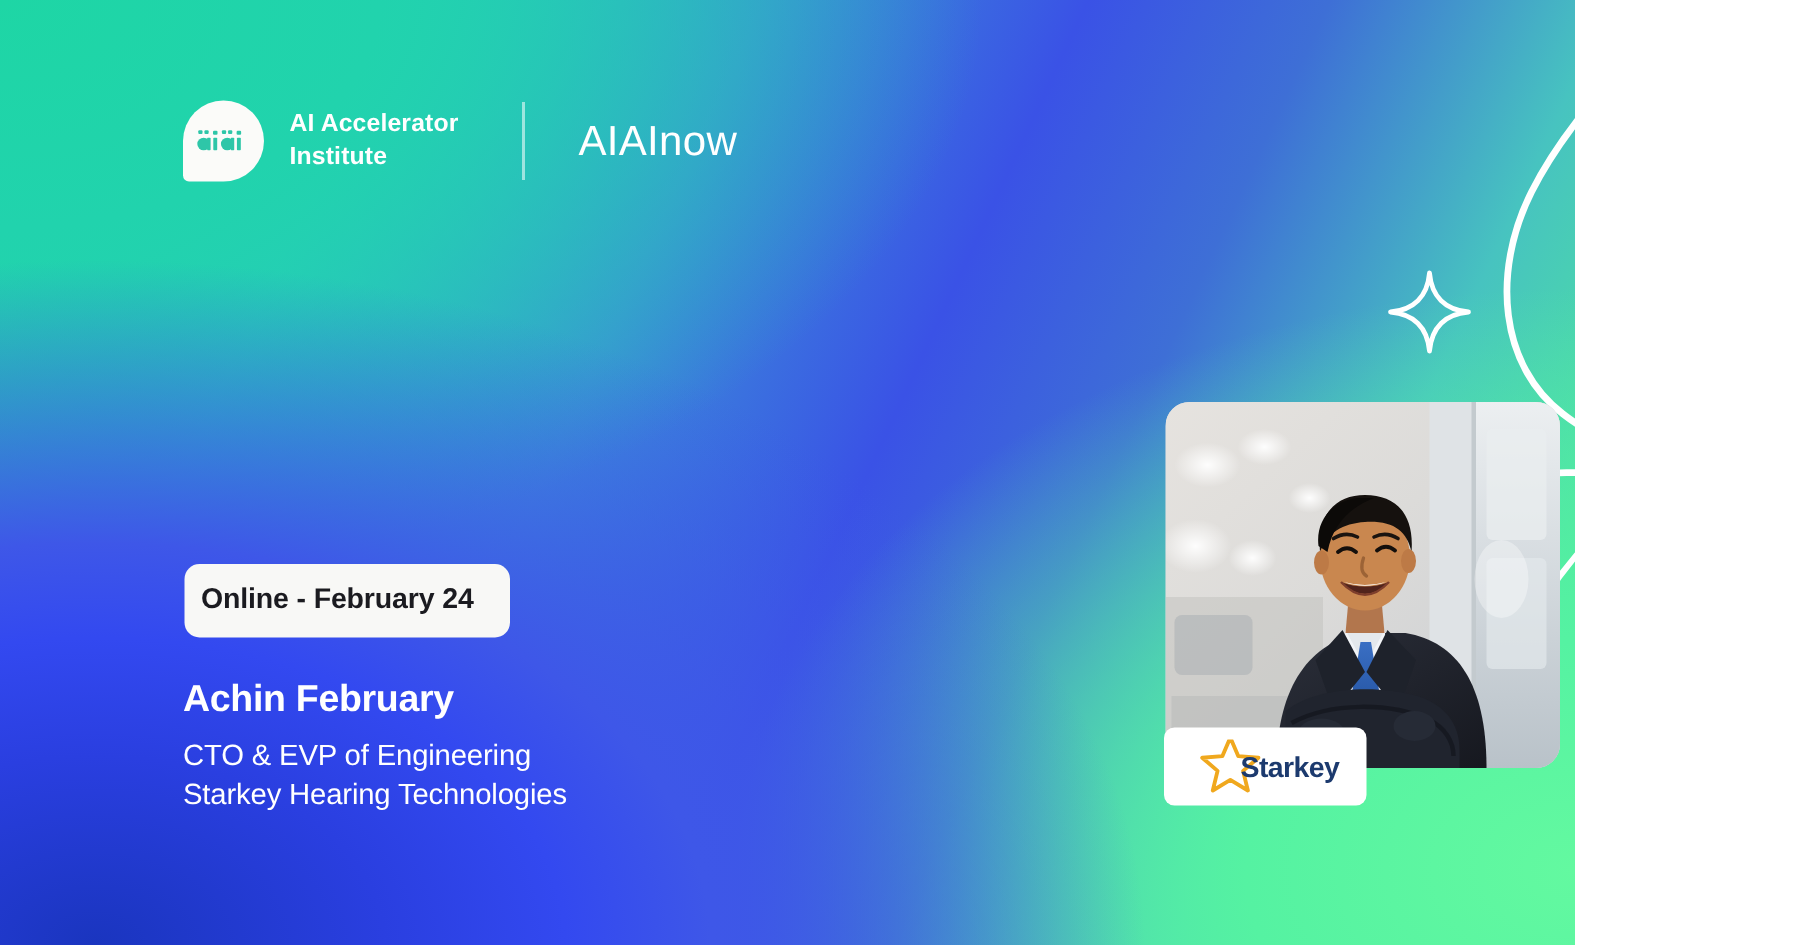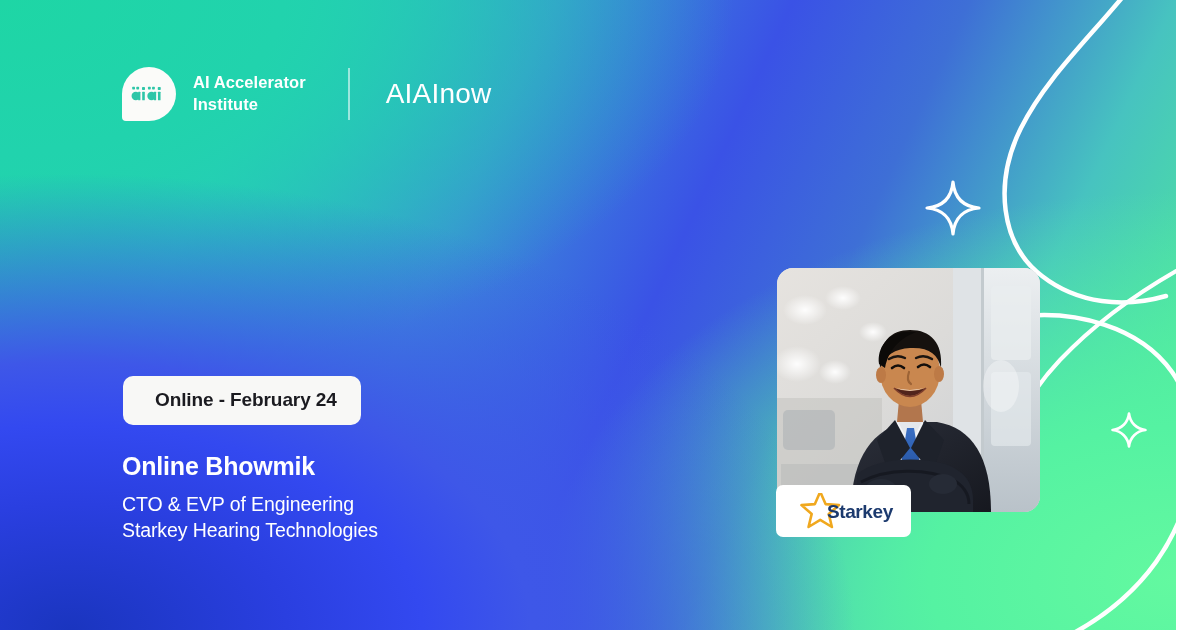--- a/index.html
+++ b/index.html
@@ -7,21 +7,21 @@
     padding: 0;
     background: #ffffff;
   }
   body {
     font-family: "Liberation Sans", sans-serif;
     -webkit-font-smoothing: antialiased;
   }
 
   .promo-card {
     position: relative;
-    width: 1176px;
+    width: 1050px;
     height: 630px;
     overflow: hidden;
     background:
       radial-gradient(115% 125% at 6% 100%, #1a35bf 0%, #2a3fe0 16%, #3349f0 26%, #3e57e8 34%, rgba(62,87,232,0) 58%),
       radial-gradient(95% 110% at 100% 92%, #63f9a0 0%, #55f2a2 22%, rgba(64,236,170,0) 56%),
       radial-gradient(120% 120% at 0% 0%, #1ed6a5 0%, #21d3ad 20%, rgba(46,196,197,0) 52%),
       linear-gradient(115deg, #21d6a6 0%, #2cc5c4 20%, #3b8fd8 38%, #3a52e6 54%, #3e6fd6 66%, #47c3c0 80%, #4de39f 92%, #63f79d 100%);
   }
 
   
@@ -95,21 +95,21 @@
   }
 
   
   .date-pill {
     position: absolute;
     left: 123px;
     top: 376px;
     background: #f8f8f6;
     color: #1b1b20;
     border-radius: 10px;
-    padding: 13px 24px 14px 32px;
+    padding: 13px 24px 14px 11px;
     font-size: 19px;
     font-weight: 700;
     letter-spacing: -0.1px;
     box-sizing: border-box;
   }
 
   
   .speaker {
     position: absolute;
     left: 122px;
@@ -203,21 +203,21 @@
 Institute</div>
     </div>
     <div class="divider"></div>
     <div class="product-name">AIAInow</div>
   </div>
 
 
   <div class="date-pill">Online - February 24</div>
 
   <div class="speaker">
-    <div class="speaker-name">Online Bhowmik</div>
+    <div class="speaker-name">Achin February</div>
     <div class="speaker-role">CTO &amp; EVP of Engineering
 Starkey Hearing Technologies</div>
   </div>
 
   <div class="photo-card">
     <svg viewBox="0 0 263 244" preserveAspectRatio="xMidYMid slice">
       <defs>
         <linearGradient id="bgOffice" x1="0" y1="0" x2="1" y2="1">
           <stop offset="0" stop-color="#e6e3df"></stop>
           <stop offset="0.45" stop-color="#dcdbd9"></stop>

